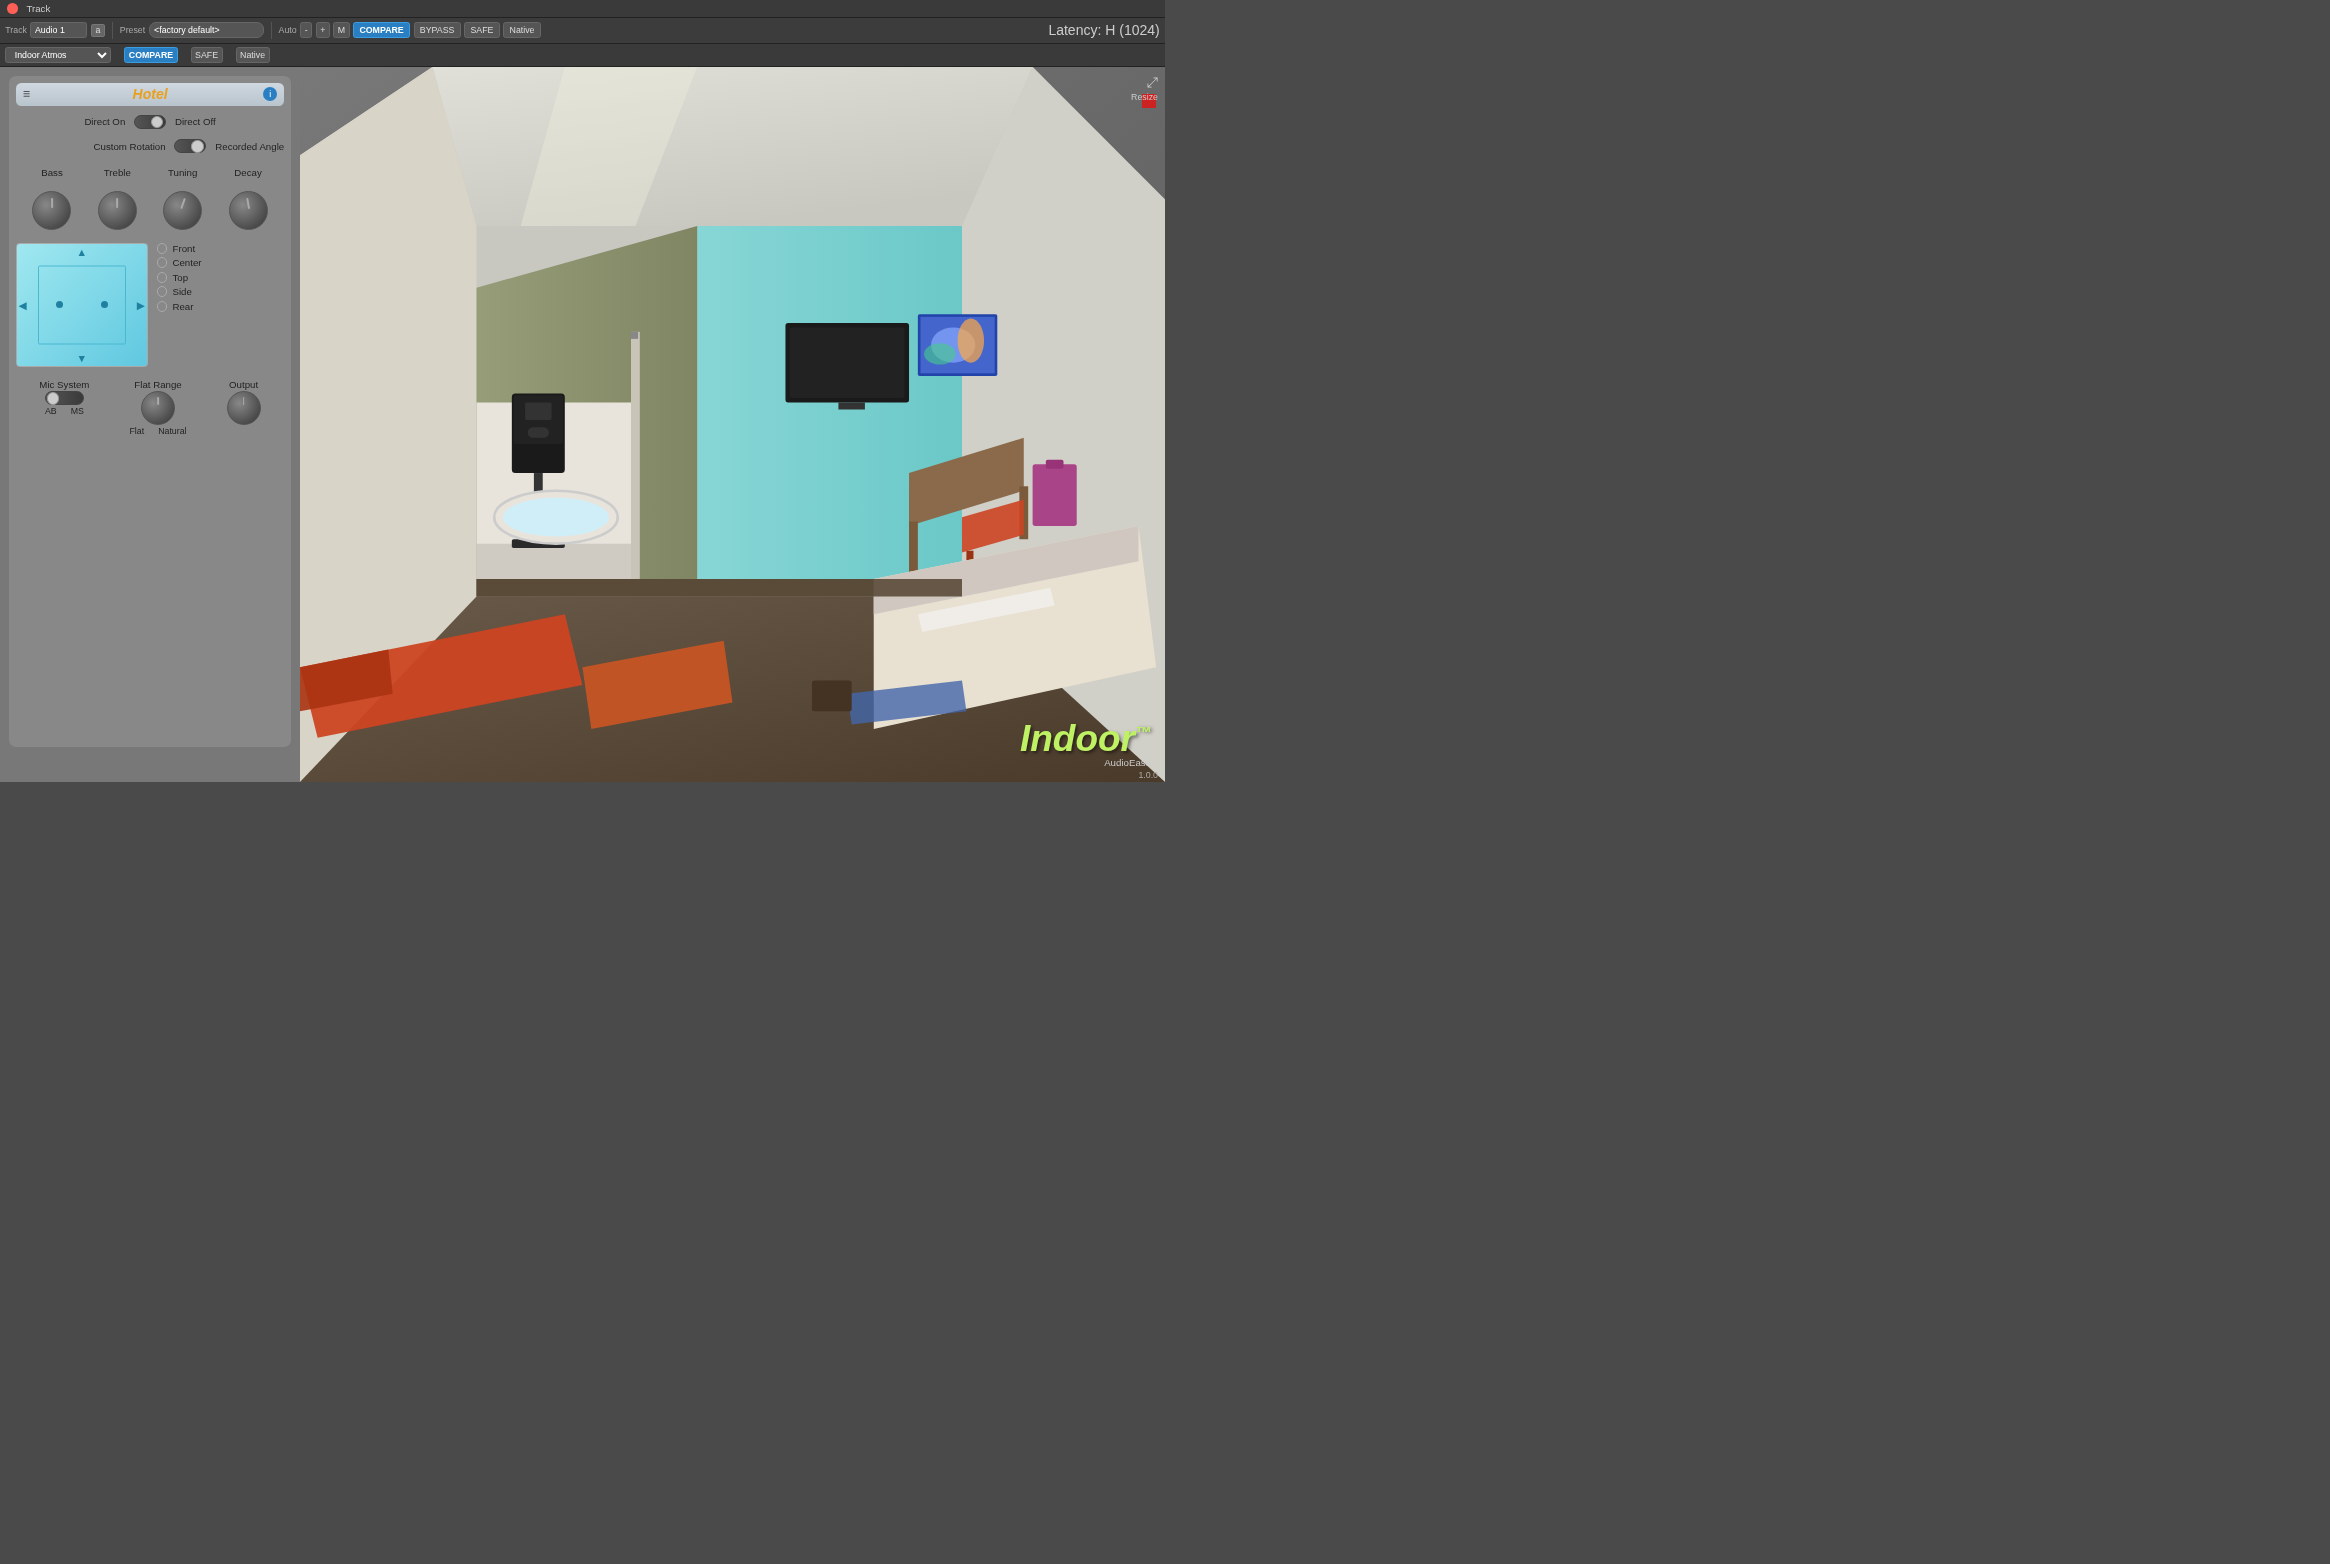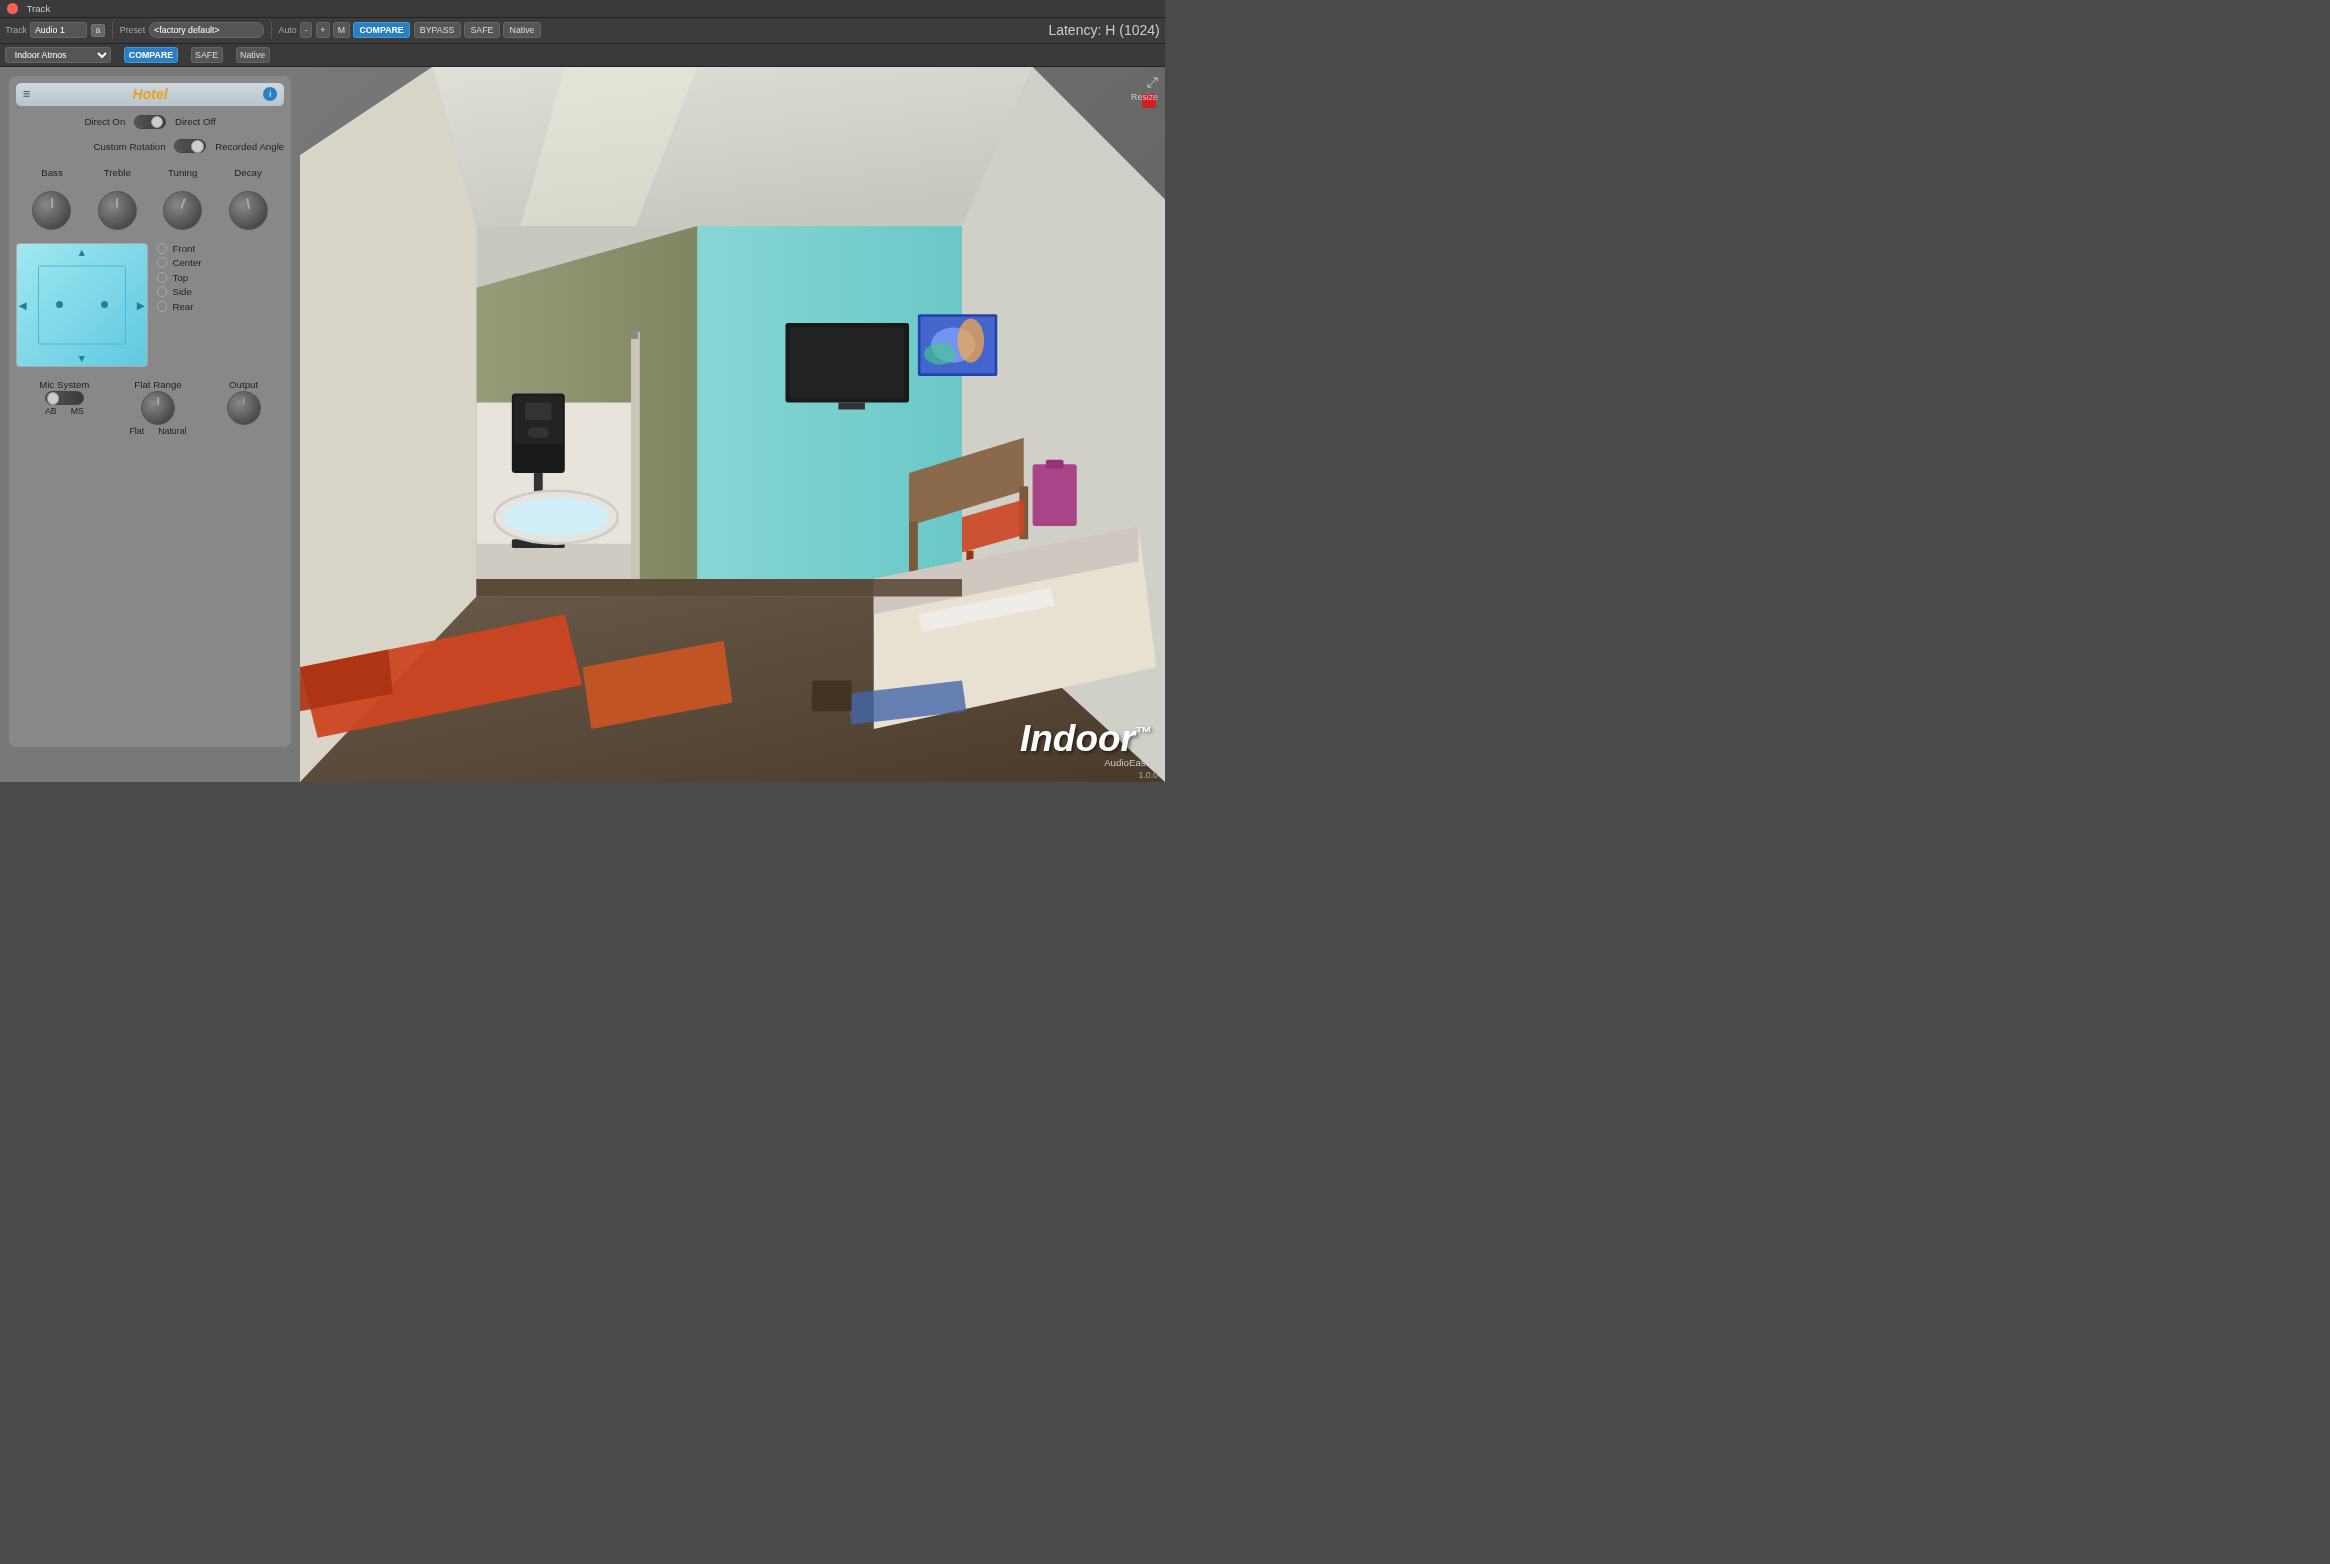--- a/index.html
+++ b/index.html
@@ -522,21 +522,21 @@
     }
 
     
     #branding {
       position: absolute;
       bottom: 14px; right: 14px;
     }
     #brand-name {
       font-size: 37px;
       font-weight: 900;
-      color: #ffffff;
+      color: #bef264;
       font-style: italic;
       line-height: 1;
       text-shadow: 1.8px 1.8px 3.5px rgba(0,0,0,0.5);
     }
     #brand-sub {
       font-size: 9.7px;
       color: #ccc;
       text-align: right;
     }
     #version-text {

